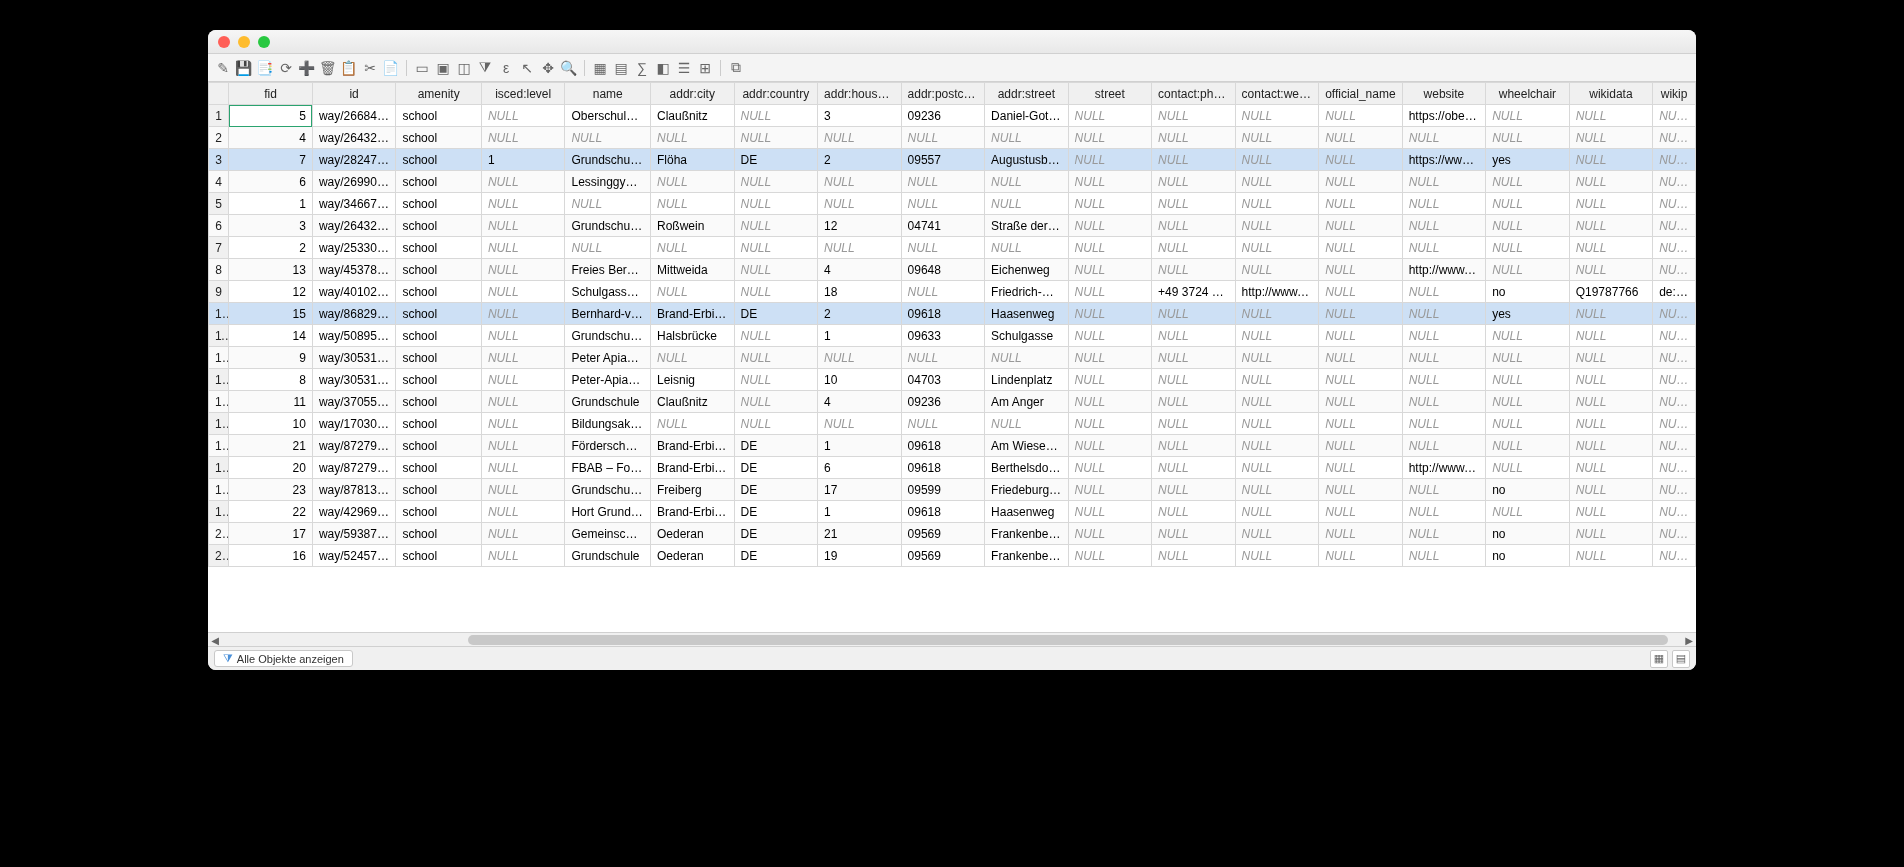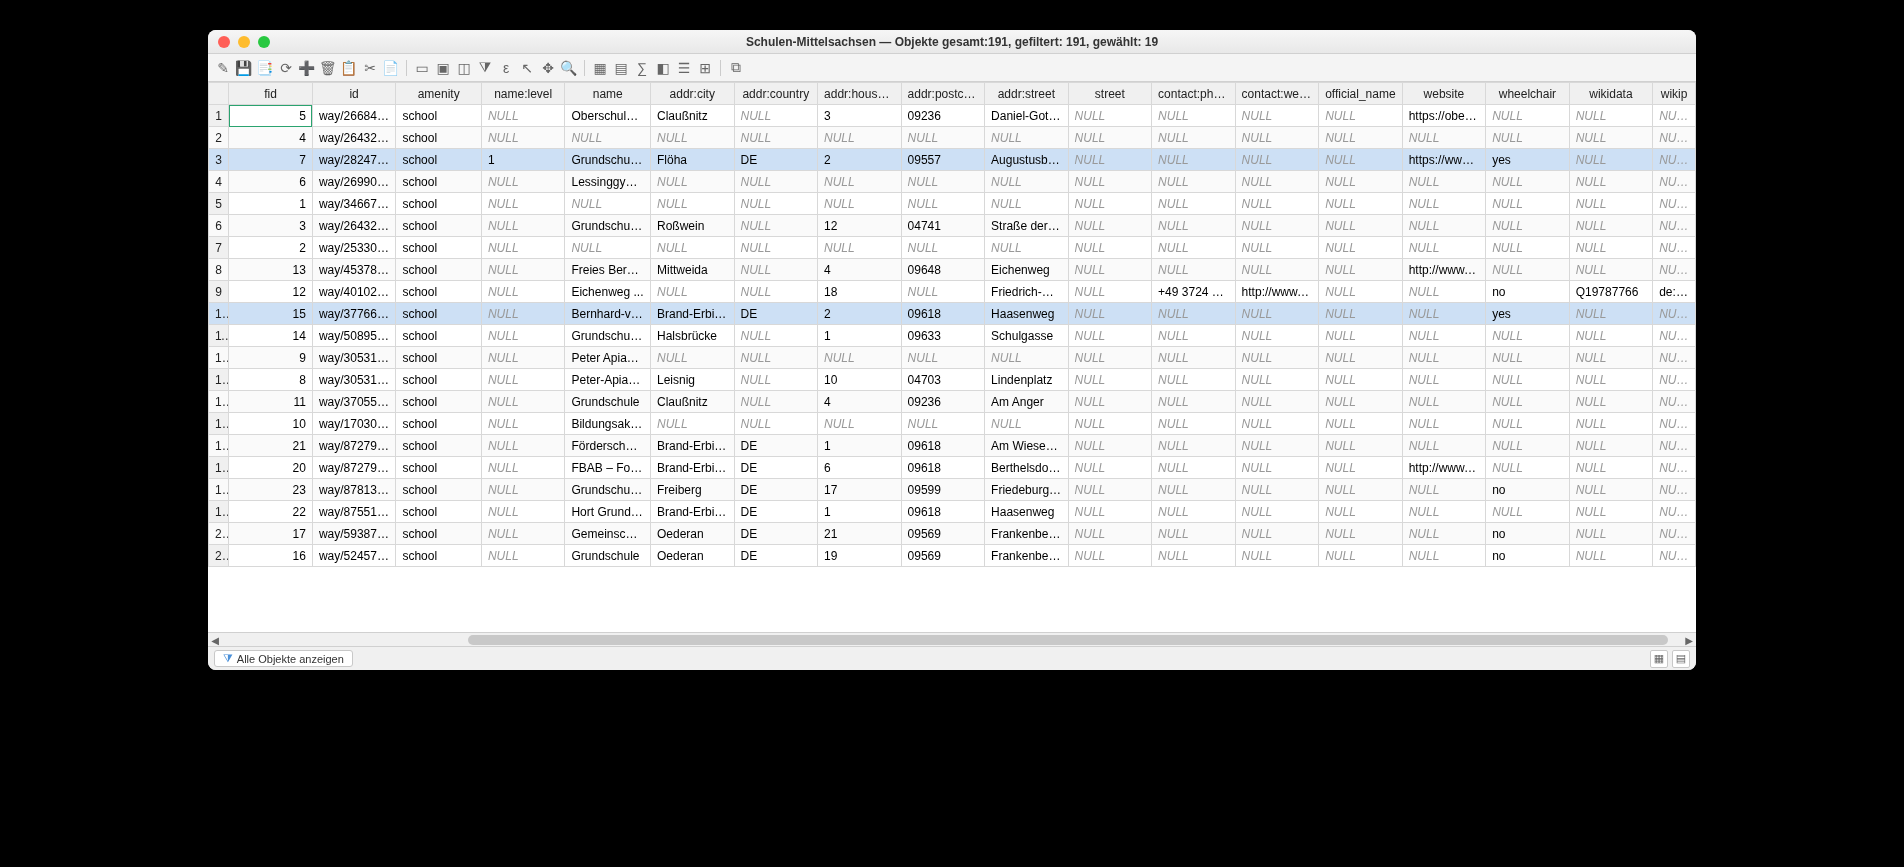--- a/index.html
+++ b/index.html
@@ -184,21 +184,20 @@
 </head>
 <body>
 
 <div class="window">
   <div class="titlebar">
     <div class="traffic-lights">
       <div class="tl red"></div>
       <div class="tl yellow"></div>
       <div class="tl green"></div>
     </div>
-    <div class="title">Schulen-Mittelsachsen — Objekte gesamt:191, gefiltert: 191, gewählt: 19</div>
   </div>
 
   <div class="toolbar" id="toolbar">
       <div class="tb-btn">✎</div>
       <div class="tb-btn">💾</div>
       <div class="tb-btn">📑</div>
       <div class="tb-btn">⟳</div>
       <div class="tb-btn">➕</div>
       <div class="tb-btn">🗑</div>
       <div class="tb-btn">📋</div>
@@ -246,21 +245,21 @@
           <col class="c-wc">
           <col class="c-wd">
           <col class="c-wp">
       </colgroup>
       <thead>
           <tr id="header-row">
             <th class="rowhdr"></th>
             <th>fid</th>
             <th>id</th>
             <th>amenity</th>
-            <th>name:level</th>
+            <th>isced:level</th>
             <th>name</th>
             <th>addr:city</th>
             <th>addr:country</th>
             <th>addr:housenumber</th>
             <th>addr:postcode</th>
             <th>addr:street</th>
             <th>street</th>
             <th>contact:phone</th>
             <th>contact:website</th>
             <th>official_name</th>
@@ -438,39 +437,39 @@
             <td class="null">NULL</td>
             <td class="null">NULL</td>
             <td class="null">NULL</td>
           </tr>
           <tr>
             <td class="rowhdr">9</td>
             <td class="fid-col">12</td>
             <td>way/40102240</td>
             <td>school</td>
             <td class="null">NULL</td>
-            <td>Eichenweg ...</td>
+            <td>Schulgasse ...</td>
             <td class="null">NULL</td>
             <td class="null">NULL</td>
             <td>18</td>
             <td class="null">NULL</td>
             <td>Friedrich-Ma...</td>
             <td class="null">NULL</td>
             <td>+49 3724 27...</td>
             <td>http://www.gy...</td>
             <td class="null">NULL</td>
             <td class="null">NULL</td>
             <td>no</td>
             <td>Q19787766</td>
             <td>de:Gym</td>
           </tr>
           <tr class="sel even">
             <td class="rowhdr">10</td>
             <td class="fid-col">15</td>
-            <td>way/37766575</td>
+            <td>way/86829713</td>
             <td>school</td>
             <td class="null">NULL</td>
             <td>Bernhard-vo...</td>
             <td>Brand-Erbisd...</td>
             <td>DE</td>
             <td>2</td>
             <td>09618</td>
             <td>Haasenweg</td>
             <td class="null">NULL</td>
             <td class="null">NULL</td>
@@ -645,21 +644,21 @@
             <td class="null">NULL</td>
             <td class="null">NULL</td>
             <td class="null">NULL</td>
             <td>no</td>
             <td class="null">NULL</td>
             <td class="null">NULL</td>
           </tr>
           <tr>
             <td class="rowhdr">19</td>
             <td class="fid-col">22</td>
-            <td>way/87551762</td>
+            <td>way/42969937</td>
             <td>school</td>
             <td class="null">NULL</td>
             <td>Hort Grundsc...</td>
             <td>Brand-Erbisd...</td>
             <td>DE</td>
             <td>1</td>
             <td>09618</td>
             <td>Haasenweg</td>
             <td class="null">NULL</td>
             <td class="null">NULL</td>

